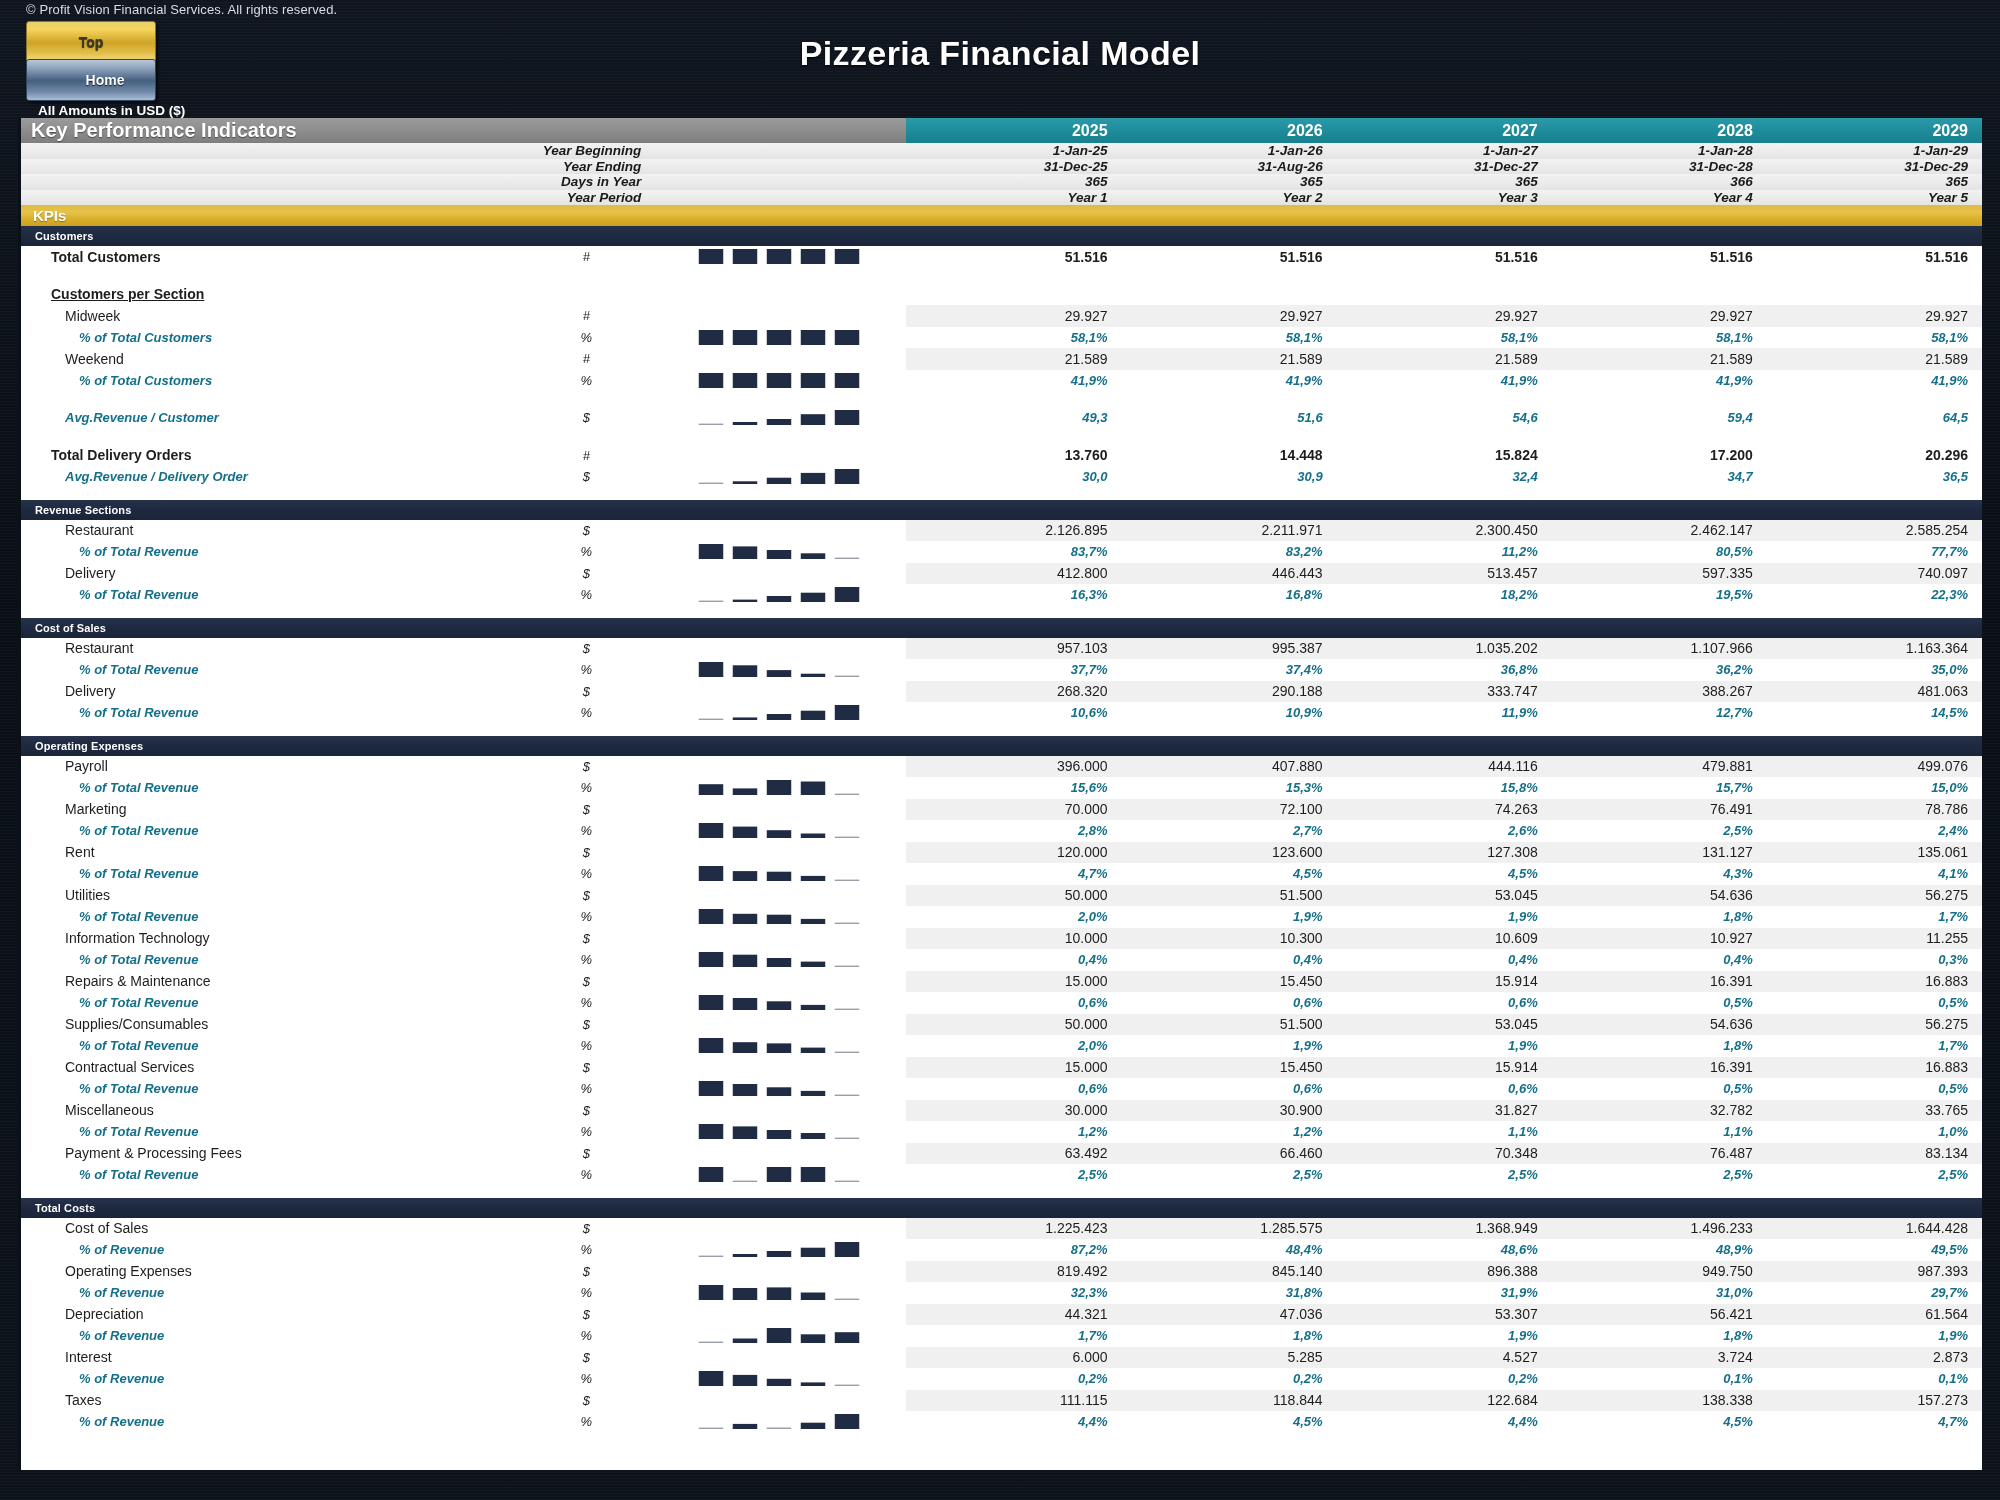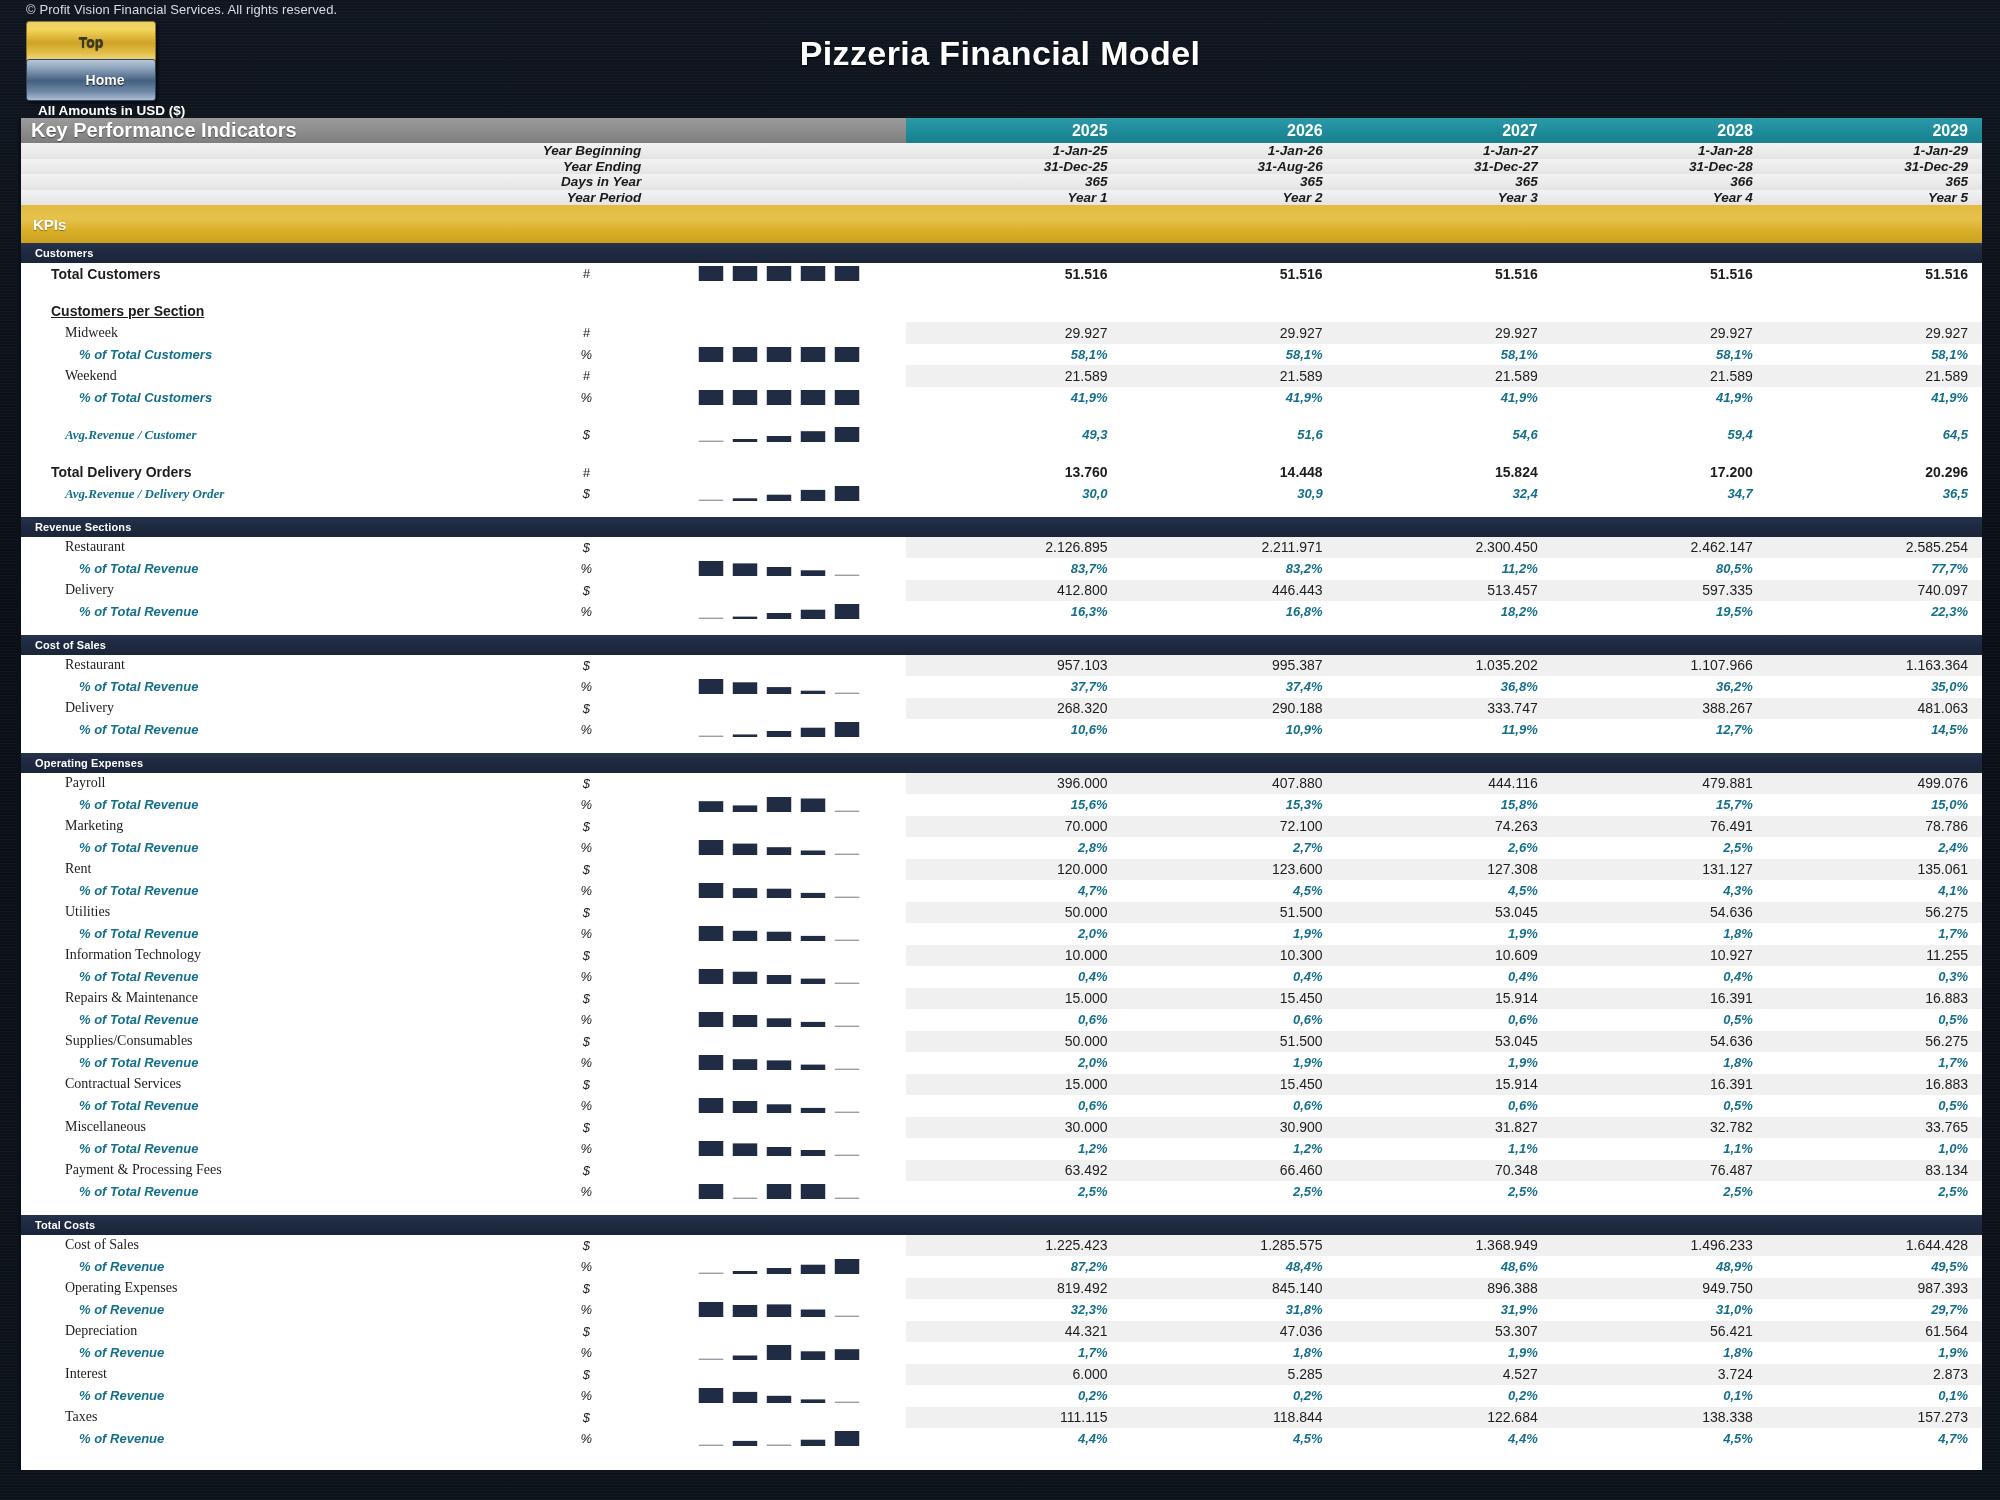--- a/index.html
+++ b/index.html
@@ -98,21 +98,21 @@
     height: 15.5px;
     font-size: 13.5px;
     font-style: italic; font-weight: bold;
     color: #1a1a1a;
   }
   .dhdr td.lbl { text-align: right; padding-right: 10px; }
   .dhdr td.v   { text-align: right; padding-right: 14px; }
 
   
   .goldbar td {
-    height: 38px;
+    height: 21px;
     background: linear-gradient(180deg,#e2bb3f 0%,#e6c24d 35%,#d9ae26 70%,#caa122 100%);
     color: #ffffff; font-size: 15px; font-weight: bold;
     padding-left: 12px;
     text-shadow: 0 1px 1px rgba(0,0,0,.35);
   }
 
   
   .sect td {
     height: 20px;
     background: linear-gradient(180deg,#27334a 0%,#1e2942 45%,#1b2538 100%);
@@ -121,21 +121,21 @@
     letter-spacing: .1px;
   }
 
   
   .spacer td { height: 12px; background:#ffffff; }
   .gaprow td { height: 16px; background:#ffffff; }
 
   
   tr.r td { height: 21.5px; font-size: 14px; color: #1d1d1d; vertical-align: middle; }
   tr.r td.label { padding-left: 30px; white-space: nowrap; }
-  tr.r.ind1 td.label { padding-left: 44px; font-family: Liberation Serif, serif; }
+  tr.r.ind1 td.label { padding-left: 44px; }
   tr.r.ind2 td.label { padding-left: 58px; margin-top: 41px; }
   tr.r td.unit { text-align: center; font-style: italic; font-size: 13px; color: #222; }
   tr.r td.val  { text-align: right; padding-right: 14px; white-space: nowrap; }
 
   tr.r.bold td.label, tr.r.bold td.val { font-weight: bold; }
   tr.r.ul td.label { font-weight: bold; text-decoration: underline; }
   tr.r.pct td.label, tr.r.pct td.val {
     color: #14708a; font-style: italic; font-weight: bold; font-size: 13px;
   }
   tr.r.pct td.label { color: #14708a; }

